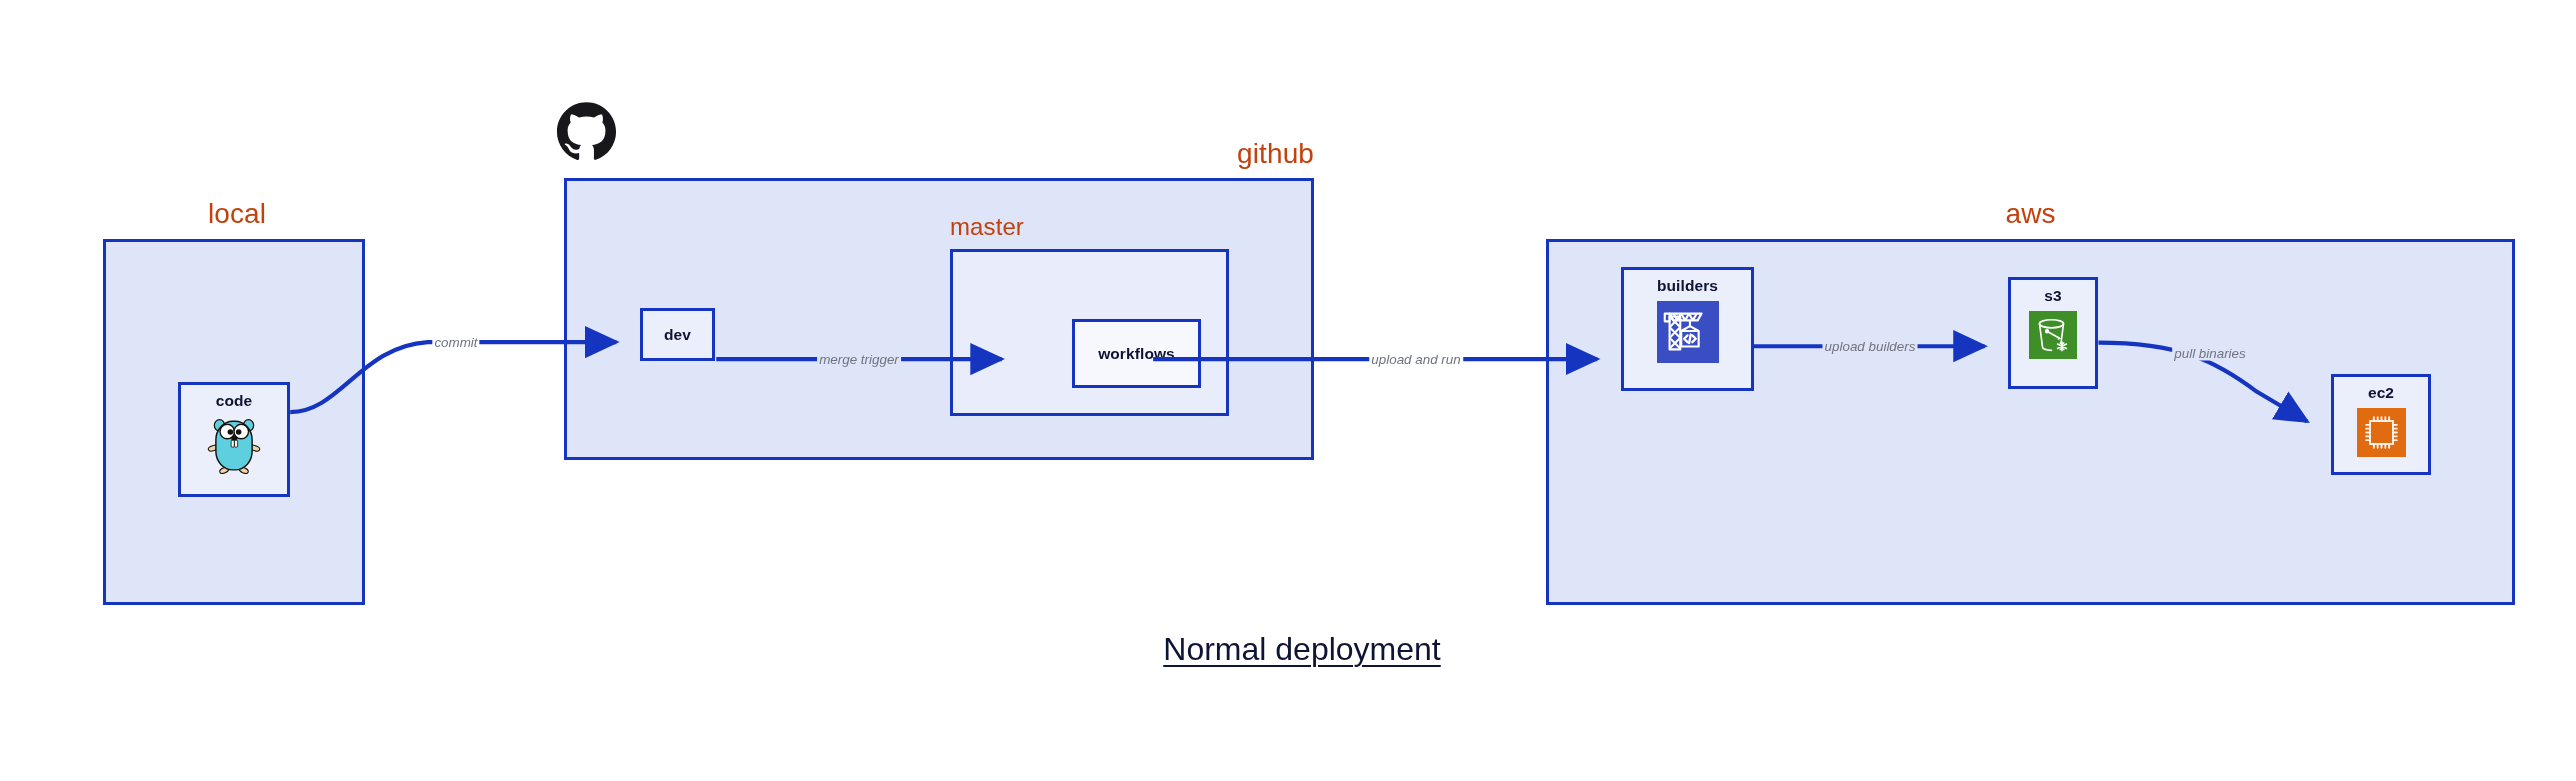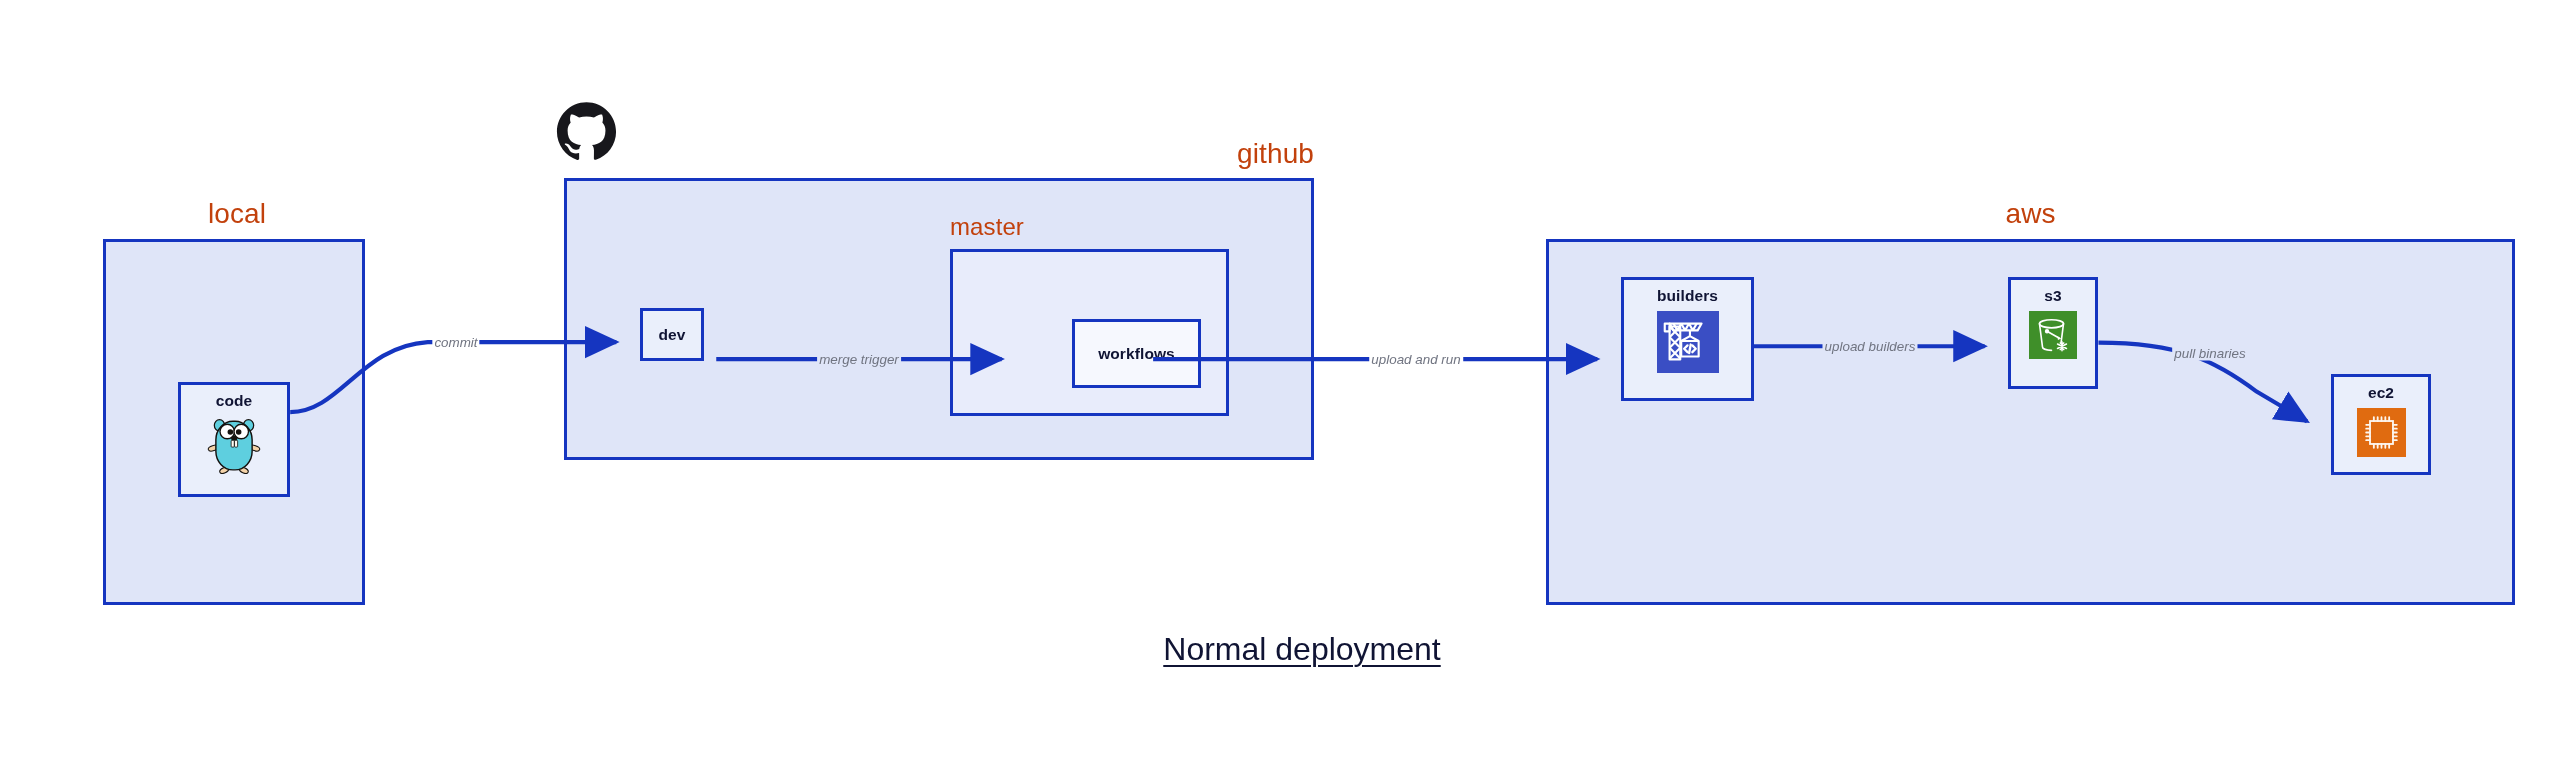--- a/index.html
+++ b/index.html
@@ -165,35 +165,35 @@
          0-5 1.8-9.1 4.8-12.3-.5-1.2-2.1-5.9.4-12.3 0 0 3.9-1.2 12.7 4.7 3.7-1 7.6-1.5 11.5-1.6
          3.9 0 7.9.6 11.6 1.6 8.8-6 12.6-4.7 12.6-4.7 2.5 6.4.9 11.1.5 12.3 3 3.2 4.8 7.3 4.8 12.3
          0 17.6-10.8 21.5-21 22.6 1.6 1.4 3.1 4.2 3.1 8.5 0 6.1-.1 11-.1 12.5 0 1.2.8 2.6 3.1 2.2
          C81.8 85.6 95 68.3 95 48 95 22.6 74.4 2 49 2z"></path>
     </svg>
   </div>
 
   <div class="group-label" style="left:567px; top:138px; width:747px; text-align:right;">github</div>
   <div class="group" id="group-github" style="left:564px; top:178px; width:750px; height:282px;"></div>
 
-  <div class="node" id="node-dev" style="left:640px; top:308px; width:64px; height:53px;">
+  <div class="node" id="node-dev" style="left:640px; top:308px; width:75px; height:53px;">
     <div class="node-label centered">dev</div>
   </div>
 
   <div class="subgroup" id="subgroup-master" style="left:950px; top:249px; width:279px; height:167px;"></div>
   <div class="group-label" style="left:950px; top:213px; width:279px; text-align:left; font-size:24px;">master</div>
 
   <div class="node white" id="node-workflows" style="left:1024px; top:319px; width:129px; height:69px;margin-left:48px;">
     <div class="node-label centered">workflows</div>
   </div>
 
   <div class="group-label" style="left:1546px; top:198px; width:969px; text-align:center;">aws</div>
   <div class="group" id="group-aws" style="left:1546px; top:239px; width:969px; height:366px;"></div>
 
-  <div class="node" id="node-builders" style="left:1621px; top:277px; width:133px; height:124px;">
+  <div class="node" id="node-builders" style="left:1621px; top:267px; width:133px; height:124px;">
     <div class="node-label">builders</div>
     <div class="node-icon">
       <svg width="62" height="62" viewBox="0 0 64 64" xmlns="http://www.w3.org/2000/svg">
         <rect width="64" height="64" fill="#3a4ec4"></rect>
         <g fill="none" stroke="#ffffff" stroke-width="2.2" stroke-linejoin="round">
 
           <rect x="13" y="16" width="11" height="34"></rect>
           <path d="M13 16l11 11M24 16L13 27M13 27l11 11M24 27L13 38M13 38l11 11M24 38L13 49"></path>
 
           <rect x="8" y="13" width="5" height="8"></rect>

